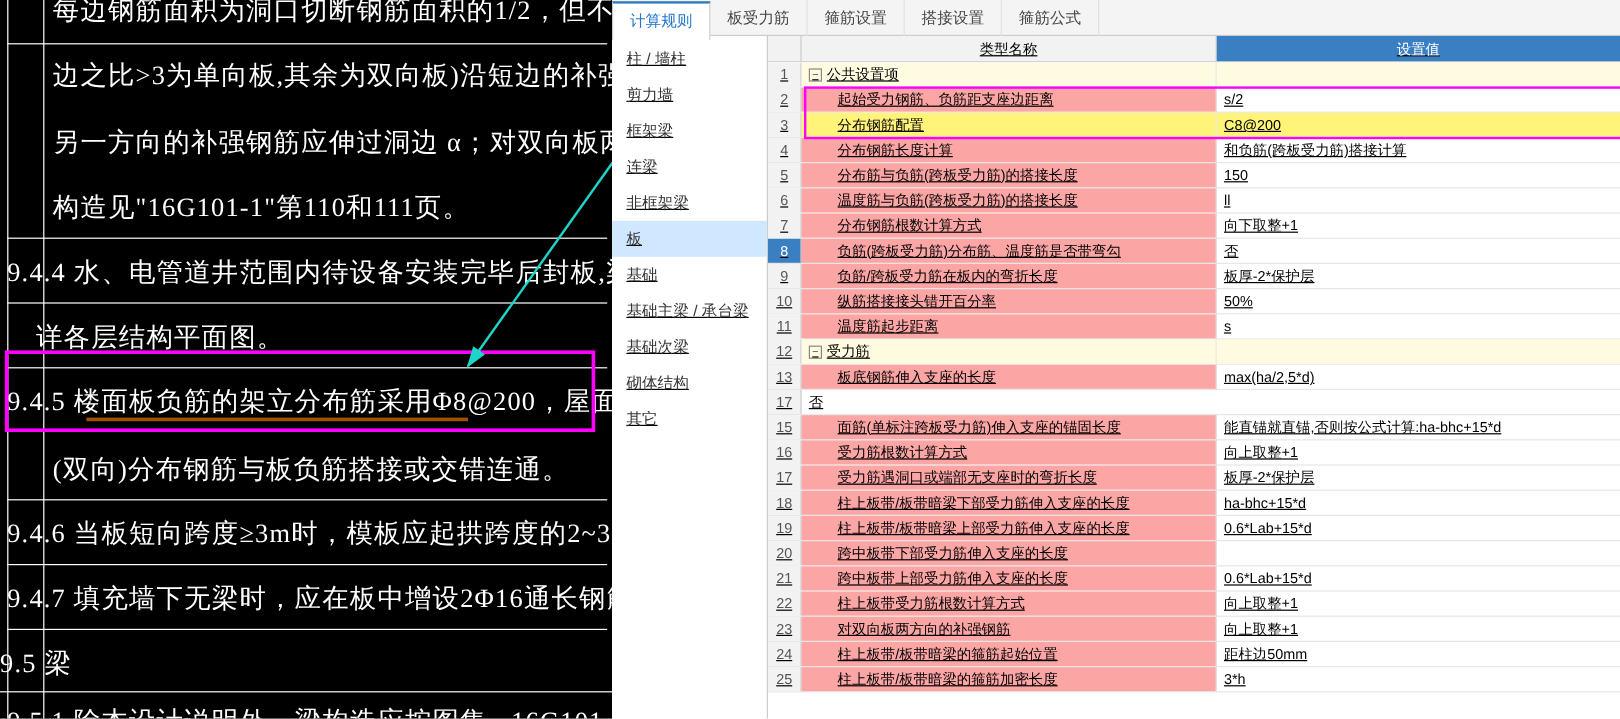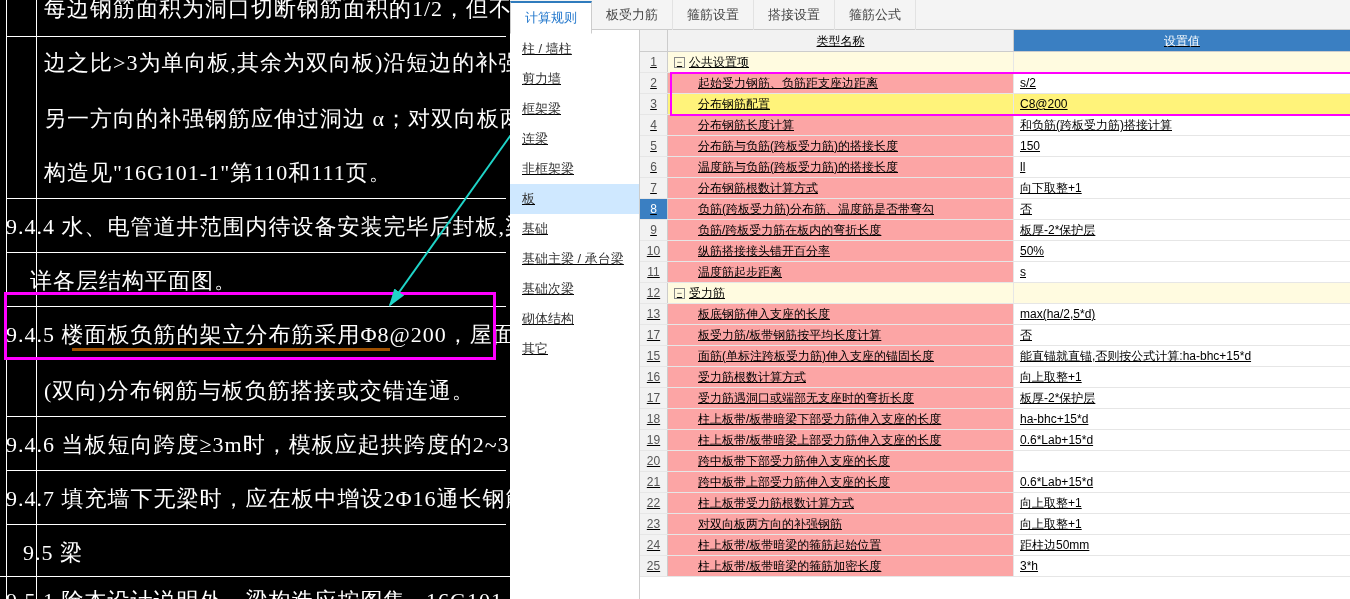--- a/index.html
+++ b/index.html
@@ -211,21 +211,21 @@
       <div class="line" style="top: -6px; left: 44px;">每边钢筋面积为洞口切断钢筋面积的1/2，但不得小于2Φ12。</div>
       <div class="line" style="top: 48px; left: 44px;">边之比&gt;3为单向板,其余为双向板)沿短边的补强钢筋应伸至</div>
       <div class="line" style="top: 104px; left: 44px;">另一方向的补强钢筋应伸过洞边 α；对双向板两方向的补强钢筋</div>
       <div class="line" style="top: 158px; left: 44px;">构造见"16G101-1"第110和111页。</div>
       <div class="line" style="top: 212px; left: 6px;">9.4.4  水、电管道井范围内待设备安装完毕后封板,梁(墙)中预留</div>
       <div class="line" style="top: 266px; left: 30px;">详各层结构平面图。</div>
       <div class="line" style="top: 320px; left: 6px;">9.4.5  楼面板负筋的架立分布筋采用Φ8@200，屋面板无负筋</div>
       <div class="line" style="top: 376px; left: 44px;">(双向)分布钢筋与板负筋搭接或交错连通。</div>
       <div class="line" style="top: 430px; left: 6px;">9.4.6  当板短向跨度≥3m时，模板应起拱跨度的2~3‰。</div>
       <div class="line" style="top: 484px; left: 6px;">9.4.7  填充墙下无梁时，应在板中增设2Φ16通长钢筋(置于板底)</div>
-      <div class="line" style="top: 538px; left: 0px; margin-left: 23px;">9.5  梁</div>
+      <div class="line" style="top: 538px; left: 0px;">9.5  梁</div>
       <div class="line" style="top: 586px; left: 6px;">9.5.1  除本设计说明外，梁构造应按图集...16G101-1..由相关</div>
     </div>
 
   <div class="cad-line-sep" style="left:6px;top:36px;width:500px;"></div>
   <div class="cad-line-sep" style="left:6px;top:198px;width:500px;"></div>
   <div class="cad-line-sep" style="left:6px;top:252px;width:500px;"></div>
   <div class="cad-line-sep" style="left:6px;top:306px;width:500px;"></div>
   <div class="cad-line-sep" style="left:6px;top:416px;width:500px;"></div>
   <div class="cad-line-sep" style="left:6px;top:470px;width:500px;"></div>
   <div class="cad-line-sep" style="left:6px;top:524px;width:500px;"></div>
@@ -344,21 +344,20 @@
             </div>
             <div class="c-val"></div>
           </div>
           <div class="grow data">
             <div class="c-num">13</div>
             <div class="c-name indent1">板底钢筋伸入支座的长度</div>
             <div class="c-val">max(ha/2,5*d)</div>
           </div>
           <div class="grow data">
             <div class="c-num">17</div>
-            <div class="c-name indent1">板受力筋/板带钢筋按平均长度计算</div>
             <div class="c-val">否</div>
           </div>
           <div class="grow data">
             <div class="c-num">15</div>
             <div class="c-name indent1">面筋(单标注跨板受力筋)伸入支座的锚固长度</div>
             <div class="c-val">能直锚就直锚,否则按公式计算:ha-bhc+15*d</div>
           </div>
           <div class="grow data">
             <div class="c-num">16</div>
             <div class="c-name indent1">受力筋根数计算方式</div>

